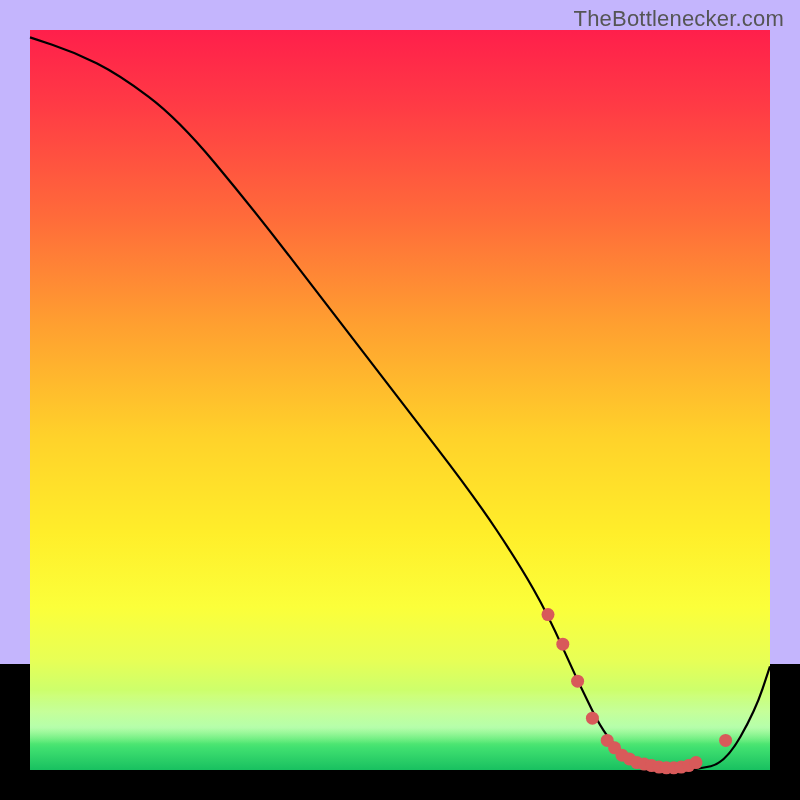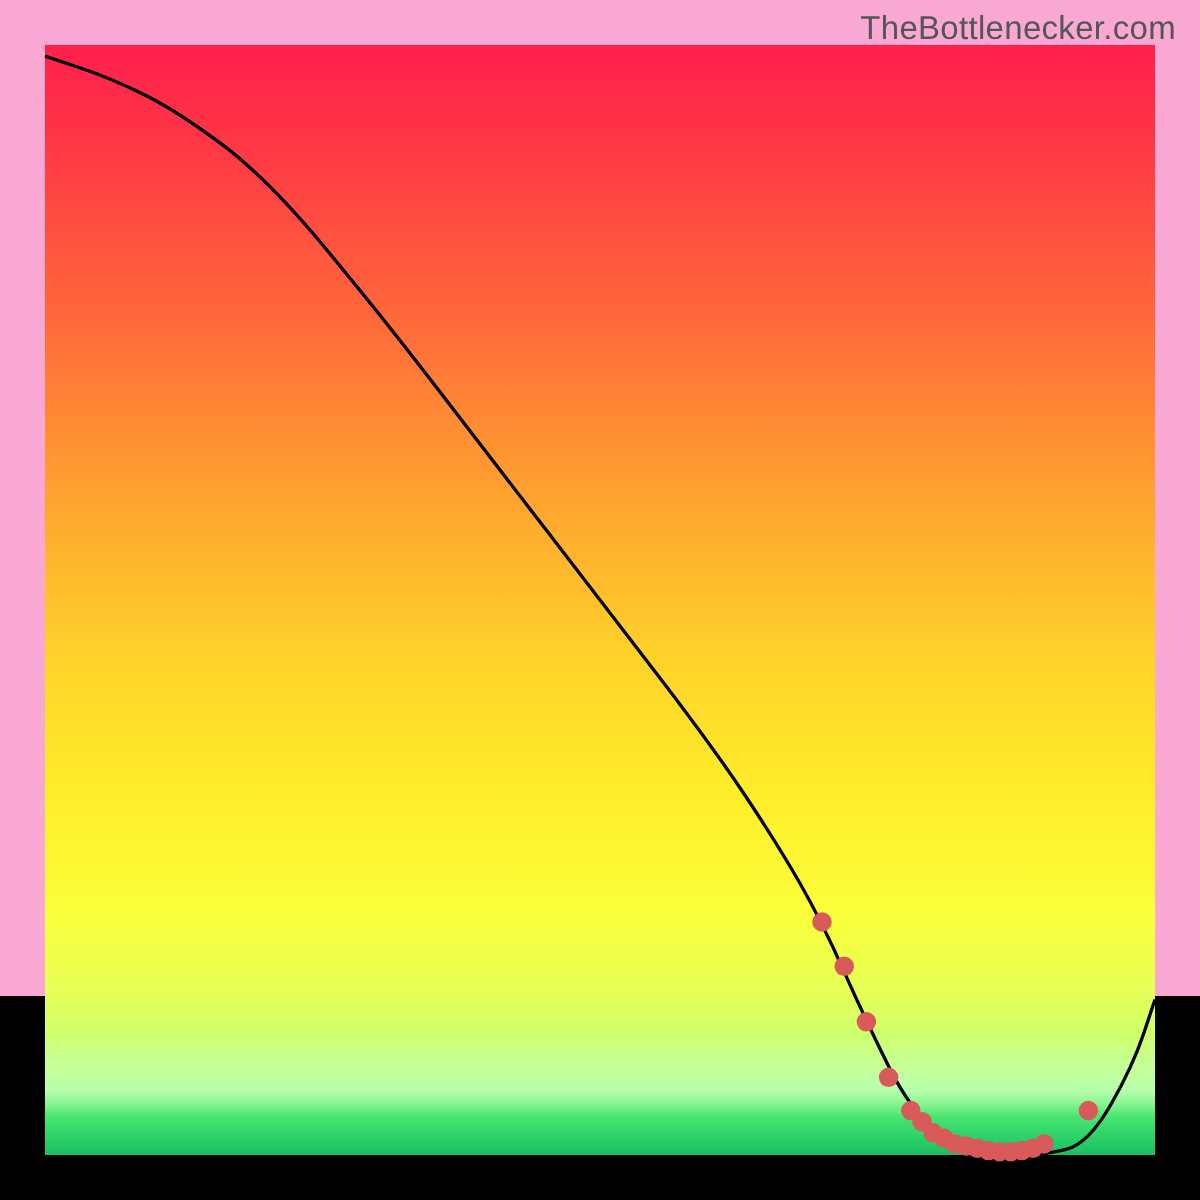--- a/index.html
+++ b/index.html
@@ -8,21 +8,21 @@
     width: 800px;
     height: 800px;
     background: #000;
     overflow: hidden;
     font-family: Arial, Helvetica, sans-serif;
   }
   .frame {
     position: relative;
     width: 800px;
     height: 664px;
-    background: #f9a8d4;
+    background: #c4b5fd;
   }
   .plot-area {
     position: absolute;
     left: 30px;
     top: 30px;
     width: 740px;
     height: 740px;
     
     background: linear-gradient(
       to bottom,

